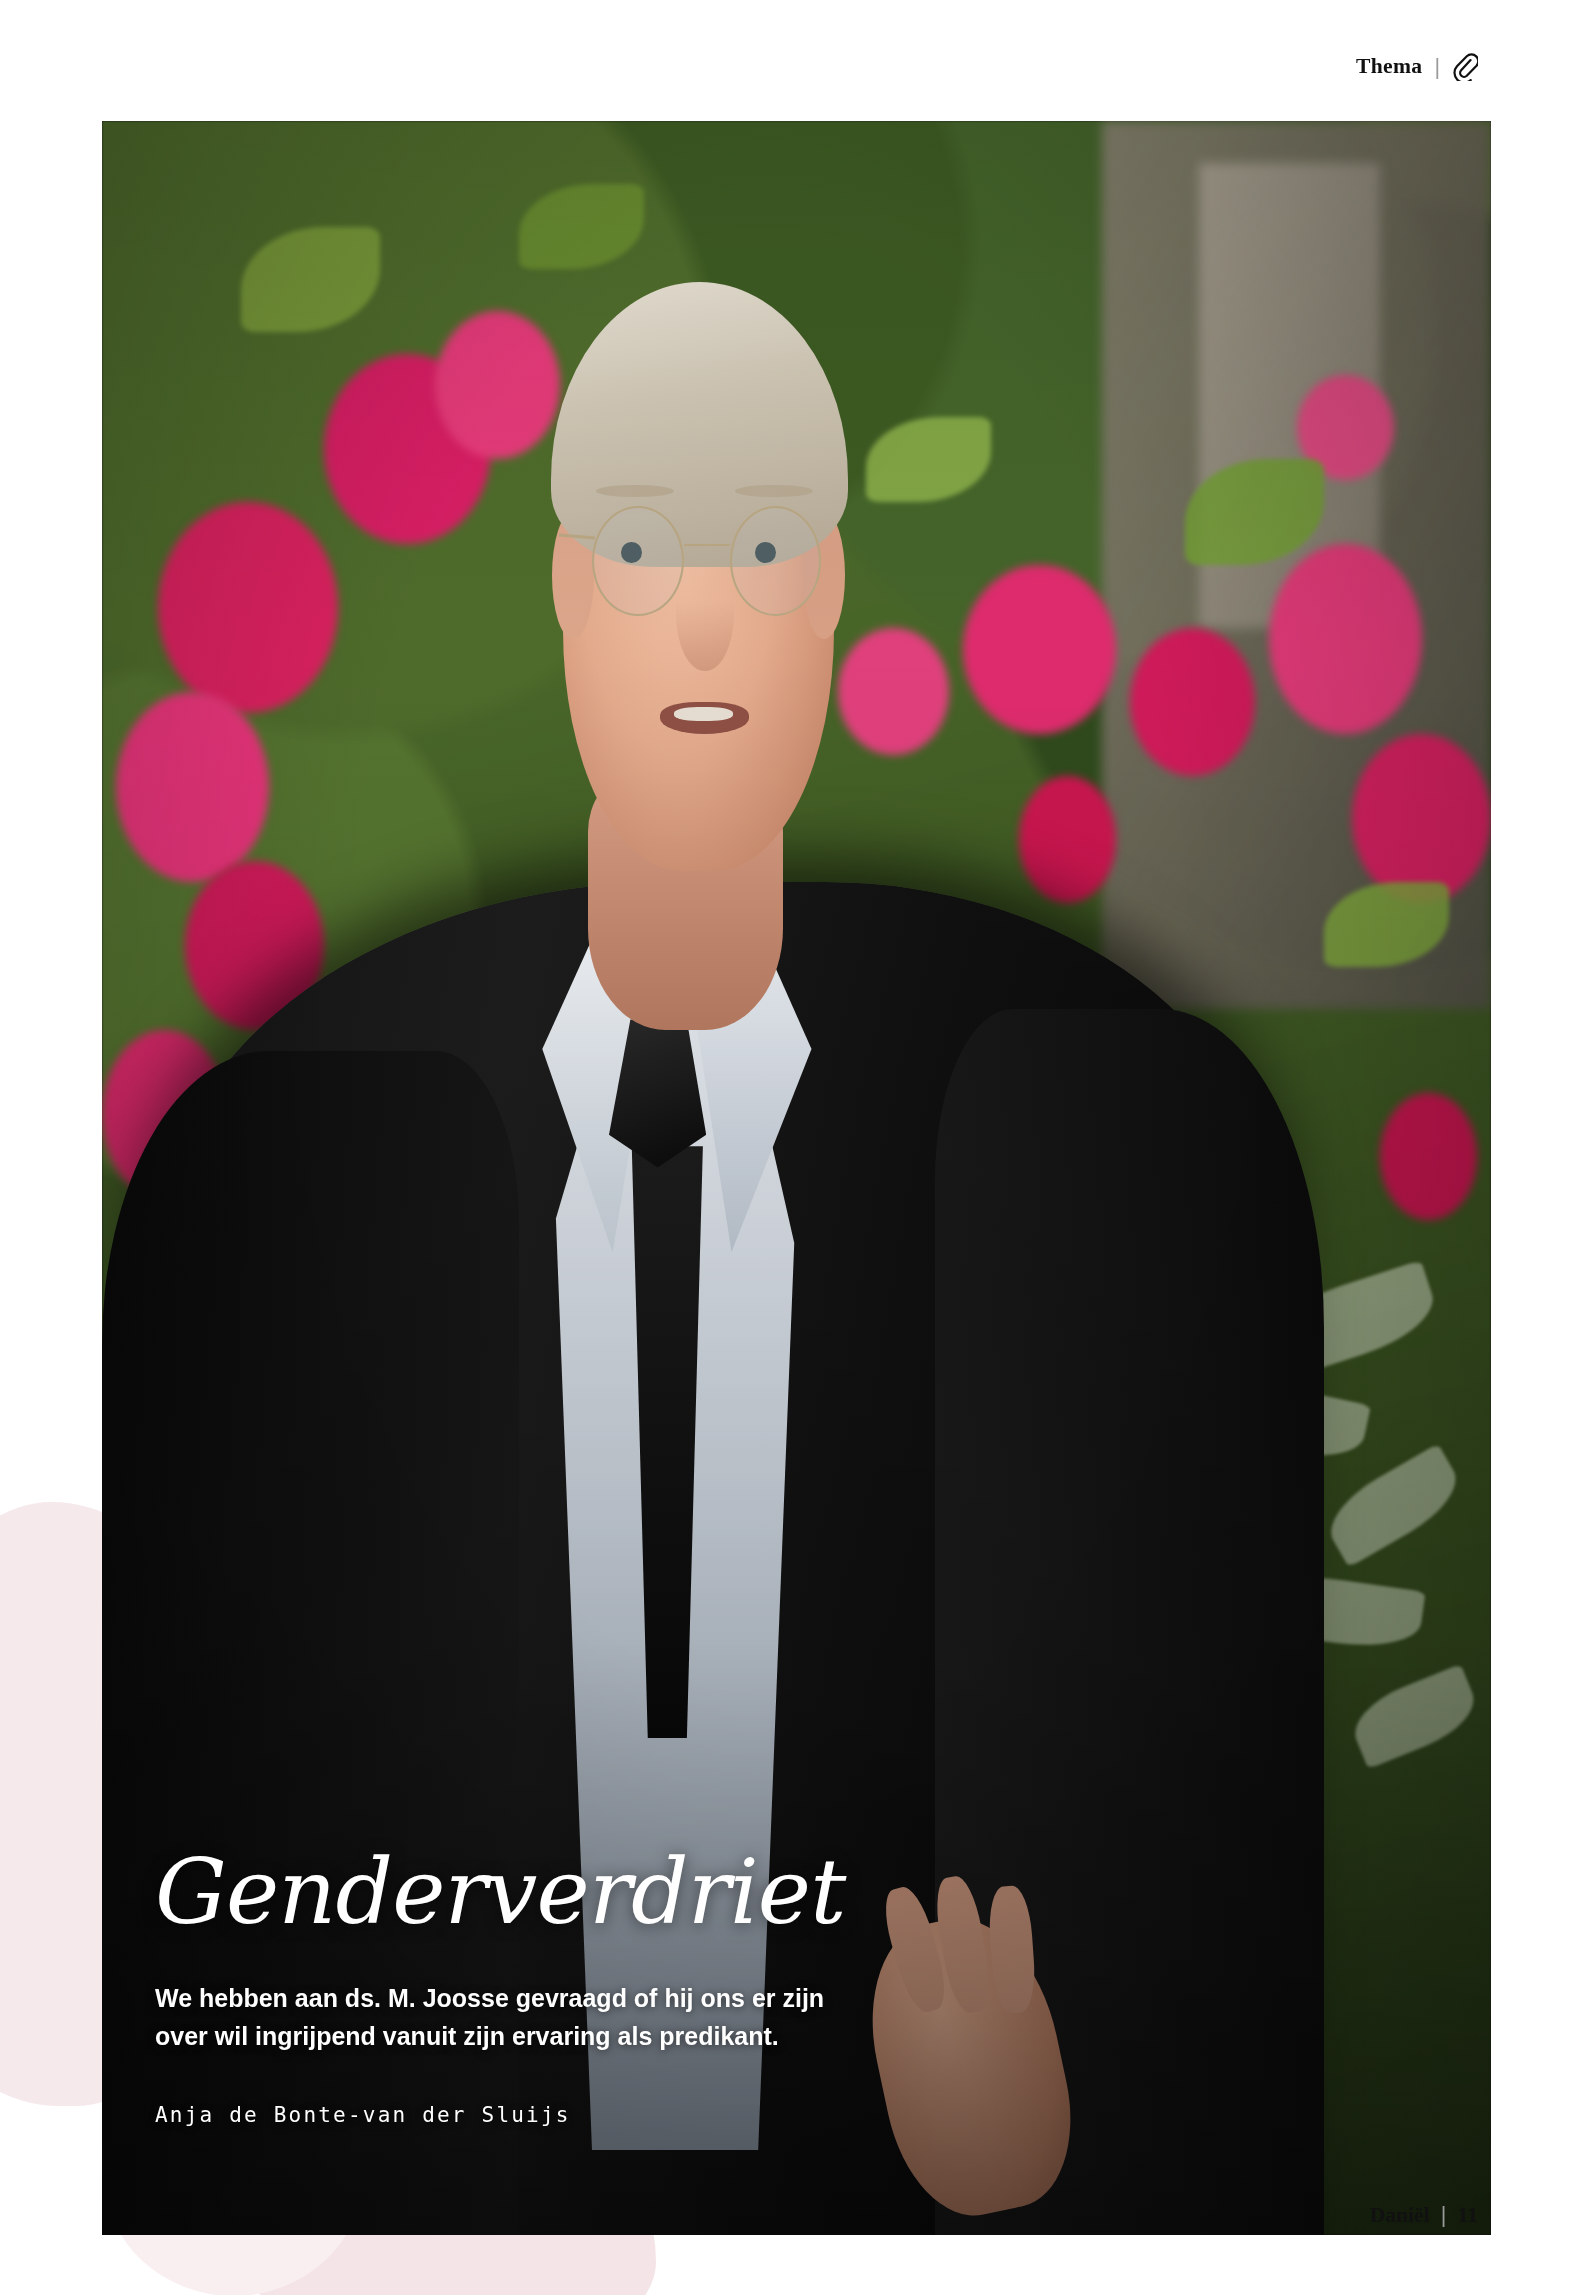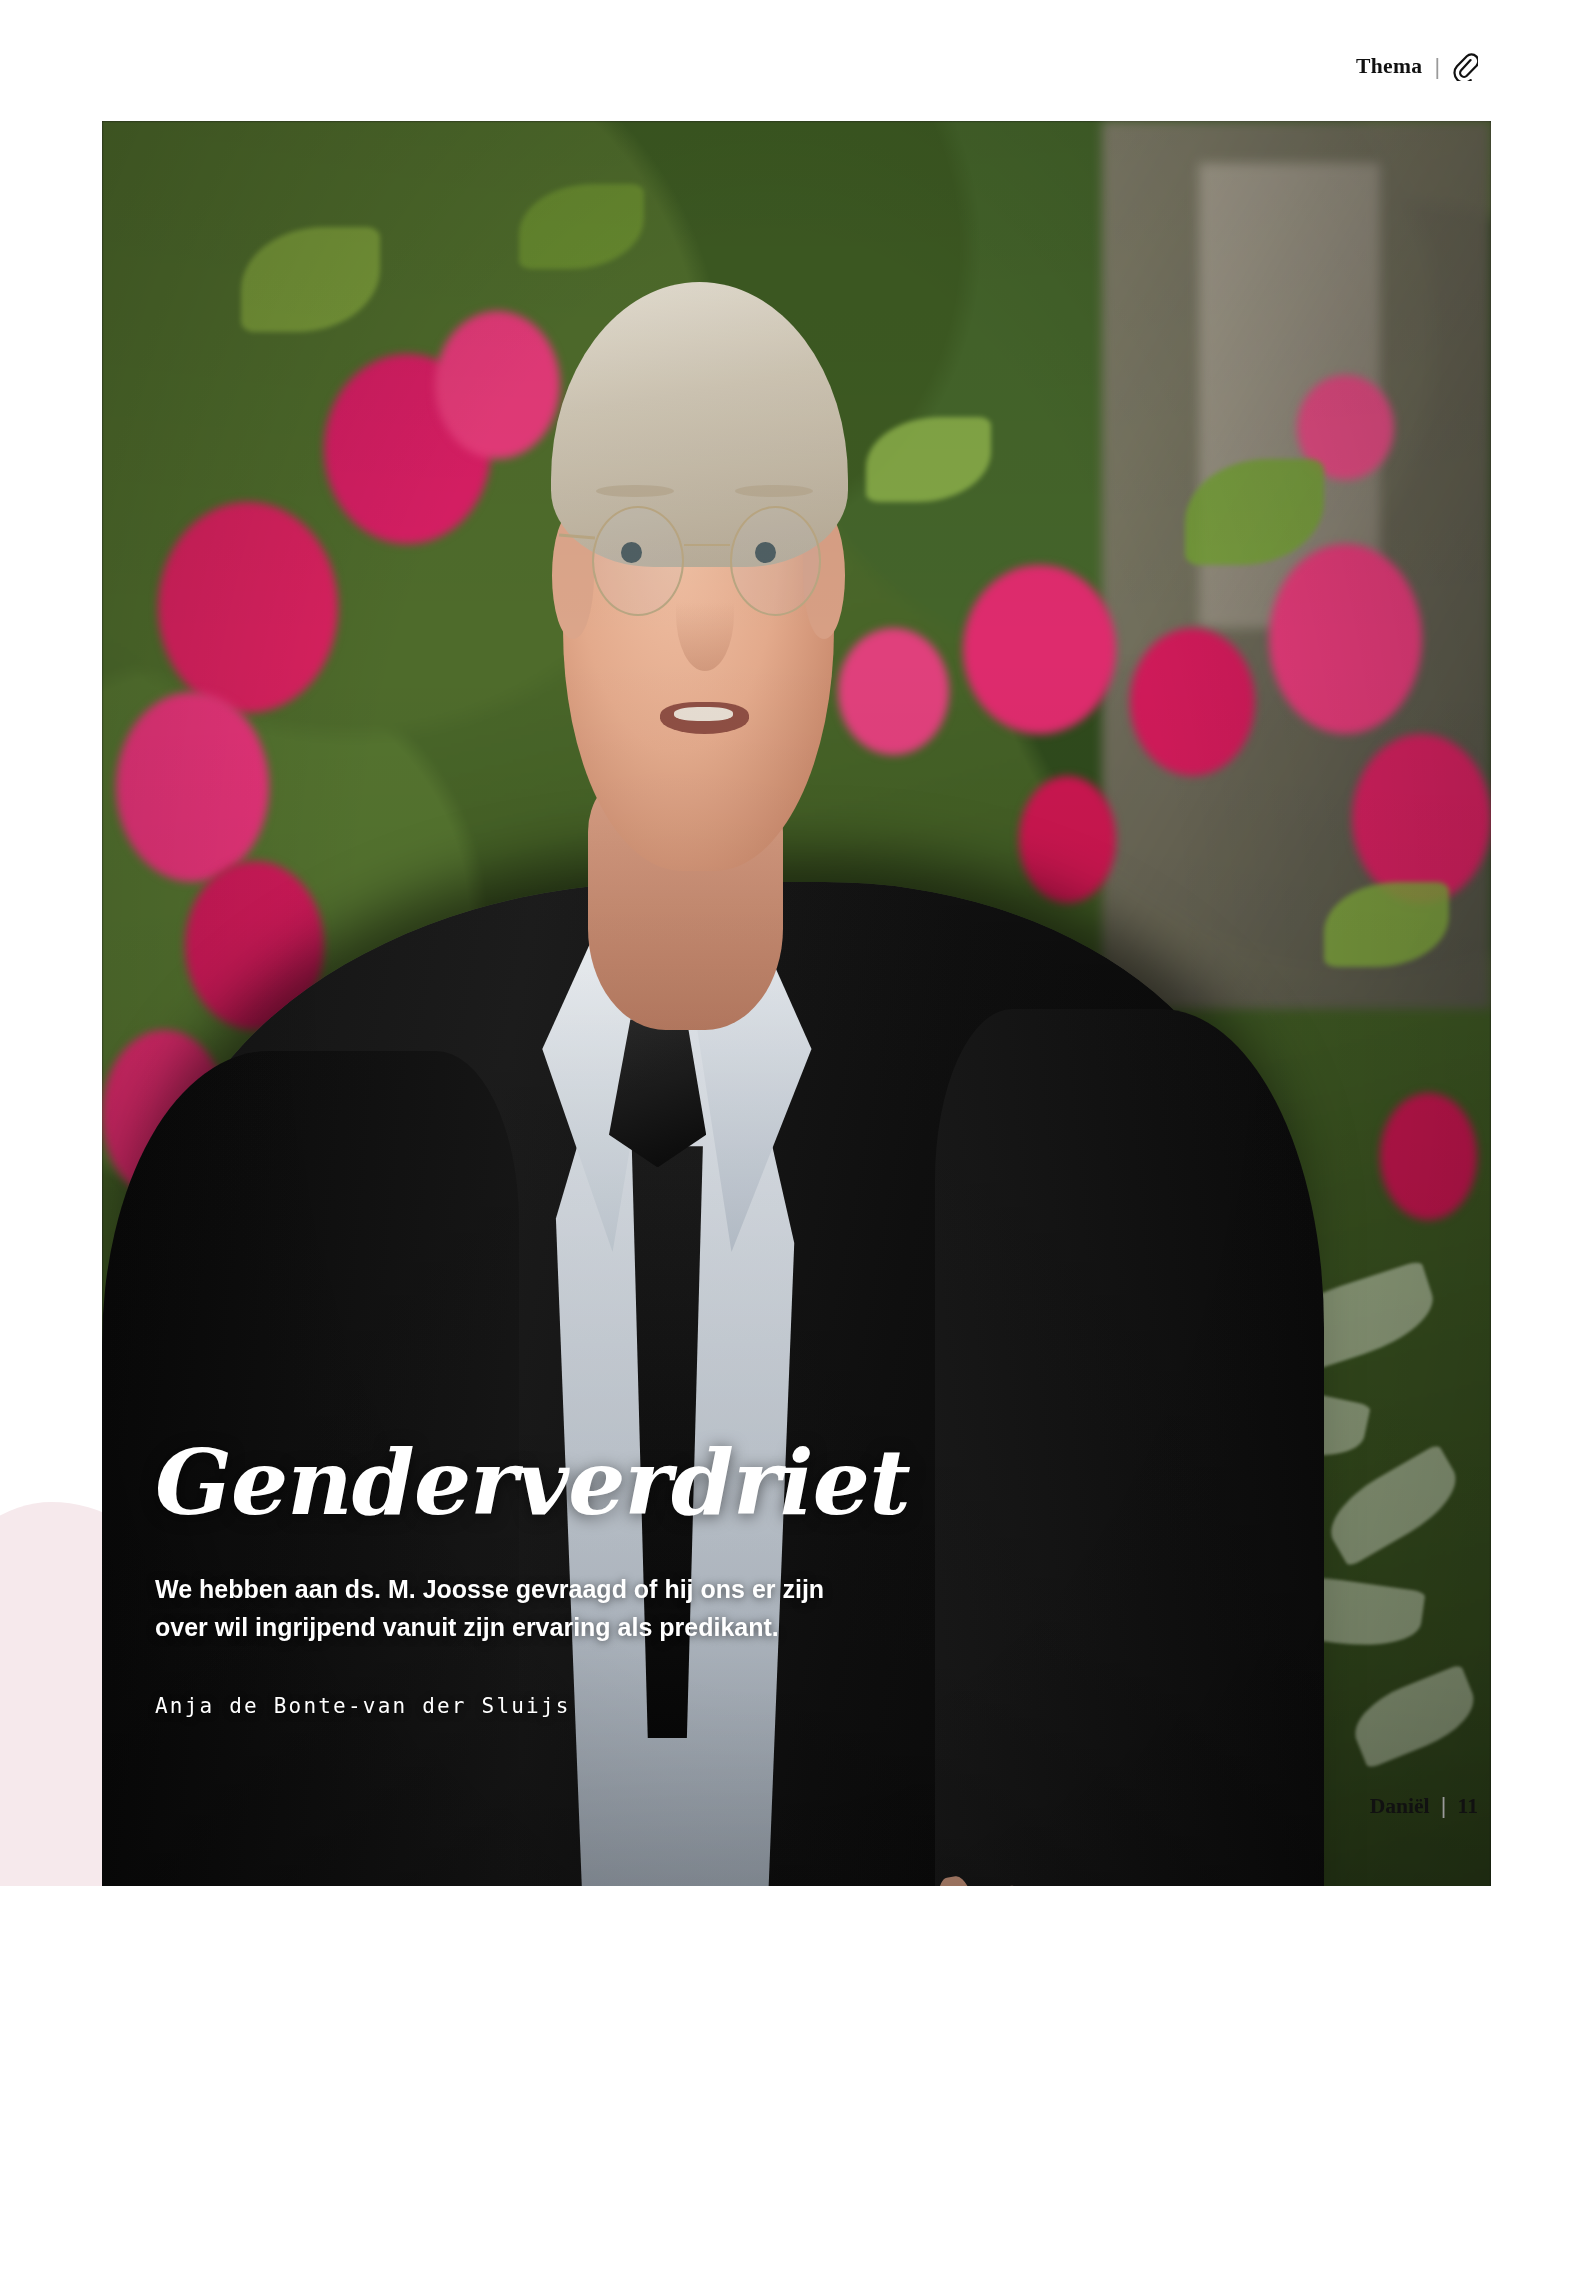--- a/index.html
+++ b/index.html
@@ -7,21 +7,21 @@
     width: 1592px;
     height: 2295px;
     background: #ffffff;
     font-family: "Liberation Sans", sans-serif;
     overflow: hidden;
   }
 
   .page {
     position: relative;
     width: 1592px;
-    height: 1886px;
+    height: 2295px;
     background: #ffffff;
     overflow: hidden;
   }
 
   
   .blob-a {
     position: absolute;
     left: -121px;
     top: 1502px;
     width: 362px;
@@ -317,21 +317,21 @@
     position: absolute;
     left: 155px;
     bottom: 168px;
     width: 949px;
     z-index: 4;
     color: #ffffff;
   }
   .title {
     font-family: "DejaVu Serif", serif;
     font-style: italic;
-    font-weight: 700;
+    font-weight: 400;
     font-size: 90px;
     line-height: 1.02;
     letter-spacing: -0.9px;
     color: #ffffff;
     text-shadow: 0 1.7px 15.5px rgba(0,0,0,0.55);
     margin-bottom: 41px;
     white-space: nowrap;
   }
   .standfirst {
     font-family: "Liberation Sans", sans-serif;

